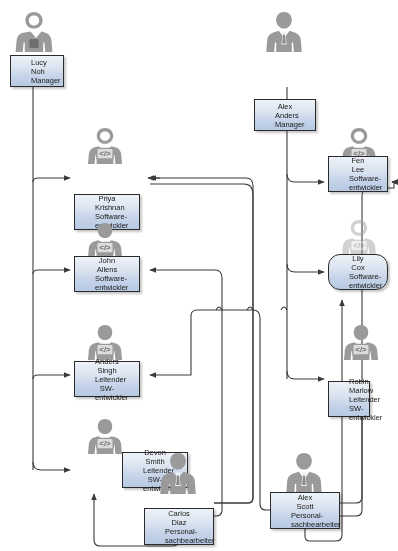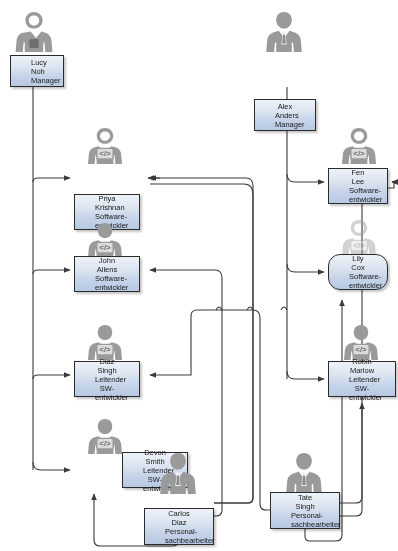--- a/index.html
+++ b/index.html
@@ -126,21 +126,21 @@
   <div class="avatar" style="left:338px;top:126px;width:42px;height:40px;">
     <svg viewBox="0 0 42 40" width="42" height="40" aria-hidden="true">
       <path d="M21 2c-5 0-8.2 3.5-8.2 8 0 4.2 3.4 7.8 8.2 7.8S29.2 14.2 29.2 10c0-4.5-3.2-8-8.2-8z
                M21 5.4c3 0 5 2 5 4.6 0 2.6-2.1 4.8-5 4.8s-5-2.2-5-4.8c0-2.6 2-4.6 5-4.6z" fill="#9a9a9a"></path>
       <path d="M10 21.6c-3 1.2-4.8 3.4-5.2 6.8L4 38h6.6l.8-8.8h1.2V38h16.8v-8.8h1.2l.8 8.8H38l-.8-9.6
                c-.4-3.4-2.2-5.6-5.2-6.8l-4.4-1.4-6.6 4.6-6.6-4.6-4.4 1.4z" fill="#9a9a9a"></path>
       <rect x="12.8" y="22.4" width="16.4" height="10.6" rx="1.6" fill="#dcdcdc" stroke="#9a9a9a" stroke-width="1.4"></rect>
       <text x="21" y="30.2" font-family="'Liberation Sans',sans-serif" font-size="8" font-weight="bold" text-anchor="middle" fill="#6f6f6f">&lt;/&gt;</text>
     </svg>
   </div>
-  <div class="node" style="left:328px;top:168px;width:60px;height:36px;">
+  <div class="node" style="left:328px;top:156px;width:60px;height:36px;">
     <div class="box" style="width:60px;height:36px;">
       <span>Fen Lee
 Software-
 entwickler</span>
     </div>
   </div>
 
   <div class="avatar" style="left:84px;top:222px;width:42px;height:38px;">
     <svg viewBox="0 0 42 38" width="42" height="38" aria-hidden="true">
       <path d="M21 1c-4.4 0-7.2 3-7.2 7.4 0 4.2 3 7.6 7.2 7.6s7.2-3.4 7.2-7.6C28.2 4 25.4 1 21 1z" fill="#9a9a9a"></path>
@@ -180,37 +180,37 @@
     <svg viewBox="0 0 42 38" width="42" height="38" aria-hidden="true">
       <path d="M21 1c-4.4 0-7.2 3-7.2 7.4 0 4.2 3 7.6 7.2 7.6s7.2-3.4 7.2-7.6C28.2 4 25.4 1 21 1z" fill="#9a9a9a"></path>
       <path d="M10 19.6c-3 1.2-4.8 3.4-5.2 6.8L4 36h6.6l.8-8.8h1.2V36h16.8v-8.8h1.2l.8 8.8H38l-.8-9.6
                c-.4-3.4-2.2-5.6-5.2-6.8l-4.4-1.4-6.6 4.6-6.6-4.6-4.4 1.4z" fill="#9a9a9a"></path>
       <rect x="12.8" y="20.4" width="16.4" height="10.6" rx="1.6" fill="#dcdcdc" stroke="#9a9a9a" stroke-width="1.4"></rect>
       <text x="21" y="28.2" font-family="'Liberation Sans',sans-serif" font-size="8" font-weight="bold" text-anchor="middle" fill="#6f6f6f">&lt;/&gt;</text>
     </svg>
   </div>
   <div class="node" style="left:74px;top:361px;width:66px;height:36px;">
     <div class="box" style="width:66px;height:36px;">
-      <span>Diaz Singh
+      <span>Anders Singh
 Leitender SW-
 entwickler</span>
     </div>
   </div>
 
   <div class="avatar" style="left:340px;top:324px;width:42px;height:38px;">
     <svg viewBox="0 0 42 38" width="42" height="38" aria-hidden="true">
       <path d="M21 1c-4.4 0-7.2 3-7.2 7.4 0 4.2 3 7.6 7.2 7.6s7.2-3.4 7.2-7.6C28.2 4 25.4 1 21 1z" fill="#9a9a9a"></path>
       <path d="M10 19.6c-3 1.2-4.8 3.4-5.2 6.8L4 36h6.6l.8-8.8h1.2V36h16.8v-8.8h1.2l.8 8.8H38l-.8-9.6
                c-.4-3.4-2.2-5.6-5.2-6.8l-4.4-1.4-6.6 4.6-6.6-4.6-4.4 1.4z" fill="#9a9a9a"></path>
       <rect x="12.8" y="20.4" width="16.4" height="10.6" rx="1.6" fill="#dcdcdc" stroke="#9a9a9a" stroke-width="1.4"></rect>
       <text x="21" y="28.2" font-family="'Liberation Sans',sans-serif" font-size="8" font-weight="bold" text-anchor="middle" fill="#6f6f6f">&lt;/&gt;</text>
     </svg>
   </div>
   <div class="node" style="left:328px;top:361px;width:66px;height:36px;">
-    <div class="box" style="width:68px;height:36px;">
+    <div class="box" style="width:42px;height:36px;margin-top:20px;">
       <span>Robin Marlow
 Leitender SW-
 entwickler</span>
     </div>
   </div>
 
   <div class="avatar" style="left:84px;top:418px;width:42px;height:38px;">
     <svg viewBox="0 0 42 38" width="42" height="38" aria-hidden="true">
       <path d="M21 1c-4.4 0-7.2 3-7.2 7.4 0 4.2 3 7.6 7.2 7.6s7.2-3.4 7.2-7.6C28.2 4 25.4 1 21 1z" fill="#9a9a9a"></path>
       <path d="M10 19.6c-3 1.2-4.8 3.4-5.2 6.8L4 36h6.6l.8-8.8h1.2V36h16.8v-8.8h1.2l.8 8.8H38l-.8-9.6
@@ -248,19 +248,19 @@
     <svg viewBox="0 0 44 46" width="44" height="46" aria-hidden="true">
       <path d="M22 3c-4.7 0-7.8 3.3-7.8 8 0 4.6 3.3 8.6 7.8 8.6s7.8-4 7.8-8.6c0-4.7-3.1-8-7.8-8z" fill="#9a9a9a"></path>
       <path d="M11.2 23.6c-3.3 1.2-5.6 3.6-6 7.4L4.2 44h8l.7-10h1.3v10h15.6V34h1.3l.7 10h8l-1-13
                c-.4-3.8-2.7-6.2-6-7.4l-5.2-1.8-5.4 7-5.4-7-5.6 1.8z" fill="#9a9a9a"></path>
       <path d="M19.2 22.4h5.6l-1.6 3.2 1.6 10.4h-5.6l1.6-10.4-1.6-3.2z" fill="#f2f2f2"></path>
       <path d="M21.2 25.4h1.6l1.1 9.6h-3.8l1.1-9.6z" fill="#8a8a8a"></path>
     </svg>
   </div>
   <div class="node" style="left:270px;top:492px;width:70px;height:37px;">
     <div class="box" style="width:70px;height:37px;">
-      <span>Tate Singh
+      <span>Alex Scott
 Personal-
 sachbearbeiter</span>
     </div>
   </div>
 
 </div>
 
 </body></html>

